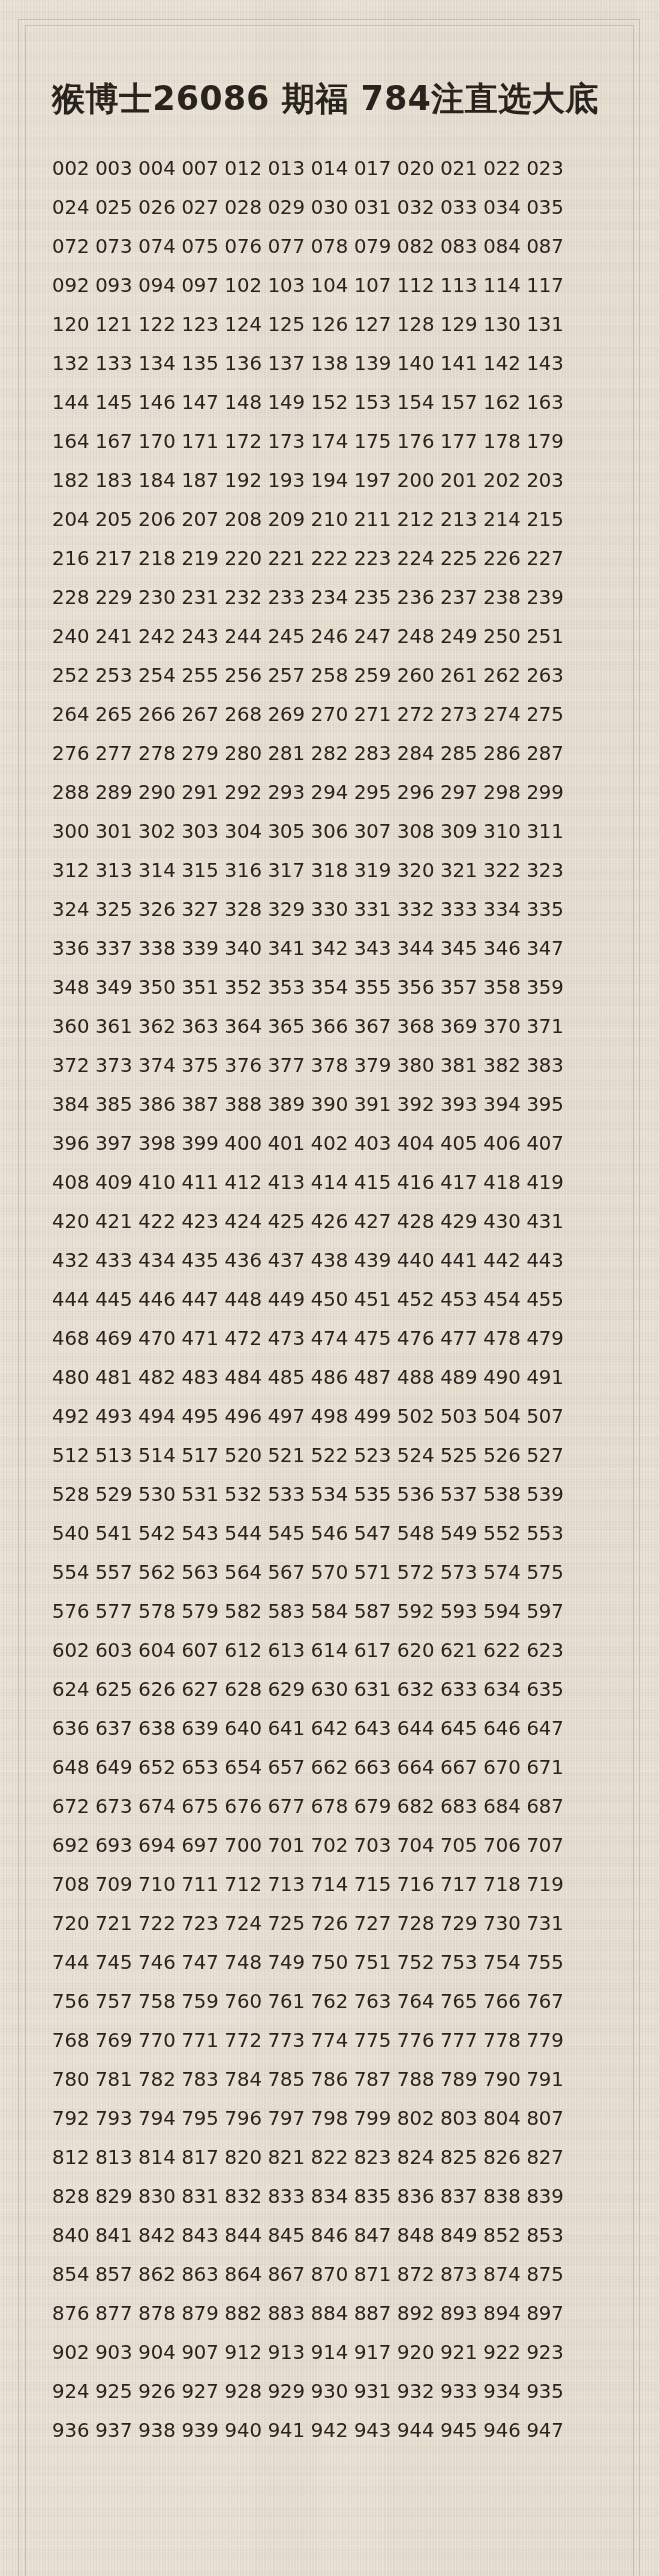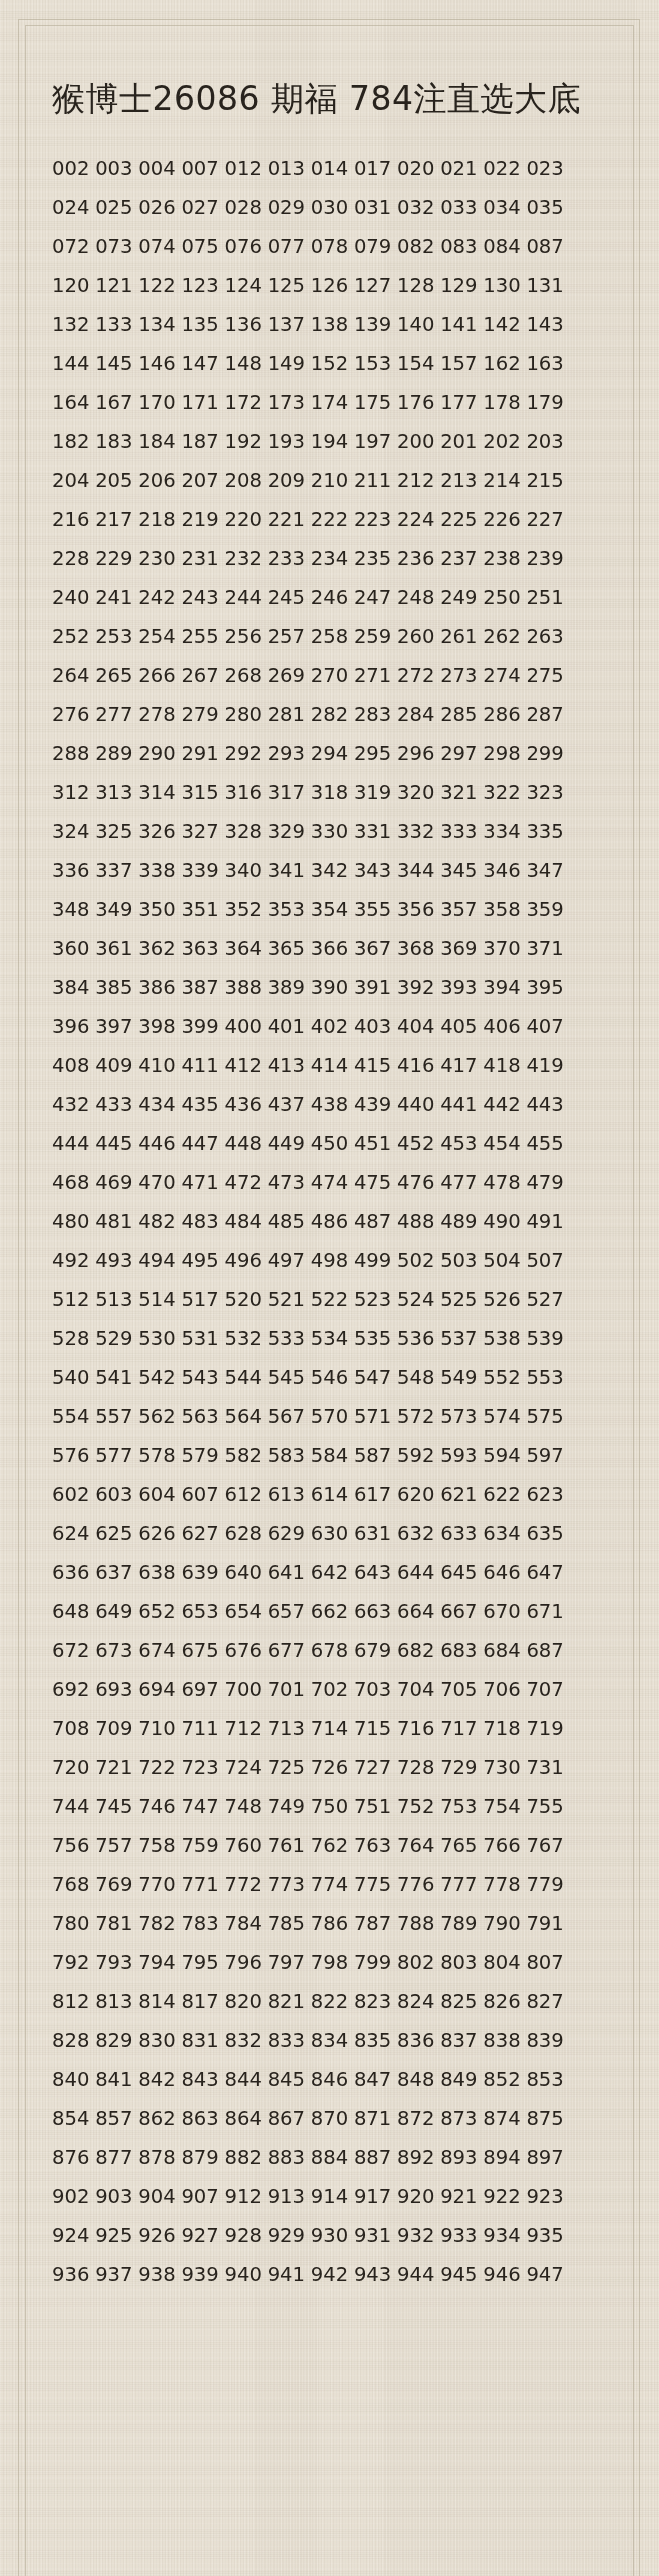--- a/index.html
+++ b/index.html
@@ -24,21 +24,21 @@
       repeating-linear-gradient(90deg, rgba(120,104,82,0.055) 0 0.5px, rgba(0,0,0,0) 0.5px 1.5px),
       repeating-linear-gradient(0deg, rgba(120,104,82,0.045) 0 0.5px, rgba(0,0,0,0) 0.5px 2.1px),
       repeating-linear-gradient(90deg, rgba(255,255,255,0.12) 0 1px, rgba(0,0,0,0) 1px 4.6px),
       repeating-linear-gradient(0deg, rgba(255,255,255,0.07) 0 1.5px, rgba(0,0,0,0) 1.5px 5.7px);
   }
   .frame{position:absolute;border:0.5px solid var(--frame);opacity:.55;pointer-events:none;}
   .frame.outer{left:18px;top:18.5px;width:622px;height:2737px;}
   .frame.inner{left:25px;top:25px;width:609px;height:2724px;}
   .note-title{
     position:absolute;left:52px;top:77px;
-    font-size:33px;font-weight:400;letter-spacing:0.5px;
+    font-size:33px;font-weight:700;letter-spacing:0.5px;
     white-space:nowrap;color:var(--ink);
   }
   .number-grid{
     position:absolute;left:52px;top:149px;width:546px;
     font-size:19.6px;line-height:39px;
     color:var(--ink);
     word-spacing:-0.5px;
     font-variant-numeric:tabular-nums;
   }
   .num-row{white-space:nowrap;height:39px;}
@@ -48,41 +48,45 @@
 
 <div class="frame outer"></div>
 <div class="frame inner"></div>
 
 <div class="note-title">猴博士26086 期福 784注直选大底</div>
 
 <div class="number-grid">
     <div class="num-row">002 003 004 007 012 013 014 017 020 021 022 023</div>
     <div class="num-row">024 025 026 027 028 029 030 031 032 033 034 035</div>
     <div class="num-row">072 073 074 075 076 077 078 079 082 083 084 087</div>
+    <div class="num-row">092 093 094 097 102 103 104 107 112 113 114 117</div>
     <div class="num-row">120 121 122 123 124 125 126 127 128 129 130 131</div>
     <div class="num-row">132 133 134 135 136 137 138 139 140 141 142 143</div>
     <div class="num-row">144 145 146 147 148 149 152 153 154 157 162 163</div>
     <div class="num-row">164 167 170 171 172 173 174 175 176 177 178 179</div>
     <div class="num-row">182 183 184 187 192 193 194 197 200 201 202 203</div>
     <div class="num-row">204 205 206 207 208 209 210 211 212 213 214 215</div>
     <div class="num-row">216 217 218 219 220 221 222 223 224 225 226 227</div>
     <div class="num-row">228 229 230 231 232 233 234 235 236 237 238 239</div>
     <div class="num-row">240 241 242 243 244 245 246 247 248 249 250 251</div>
     <div class="num-row">252 253 254 255 256 257 258 259 260 261 262 263</div>
     <div class="num-row">264 265 266 267 268 269 270 271 272 273 274 275</div>
     <div class="num-row">276 277 278 279 280 281 282 283 284 285 286 287</div>
     <div class="num-row">288 289 290 291 292 293 294 295 296 297 298 299</div>
+    <div class="num-row">300 301 302 303 304 305 306 307 308 309 310 311</div>
     <div class="num-row">312 313 314 315 316 317 318 319 320 321 322 323</div>
     <div class="num-row">324 325 326 327 328 329 330 331 332 333 334 335</div>
     <div class="num-row">336 337 338 339 340 341 342 343 344 345 346 347</div>
     <div class="num-row">348 349 350 351 352 353 354 355 356 357 358 359</div>
     <div class="num-row">360 361 362 363 364 365 366 367 368 369 370 371</div>
+    <div class="num-row">372 373 374 375 376 377 378 379 380 381 382 383</div>
     <div class="num-row">384 385 386 387 388 389 390 391 392 393 394 395</div>
     <div class="num-row">396 397 398 399 400 401 402 403 404 405 406 407</div>
     <div class="num-row">408 409 410 411 412 413 414 415 416 417 418 419</div>
+    <div class="num-row">420 421 422 423 424 425 426 427 428 429 430 431</div>
     <div class="num-row">432 433 434 435 436 437 438 439 440 441 442 443</div>
     <div class="num-row">444 445 446 447 448 449 450 451 452 453 454 455</div>
     <div class="num-row">468 469 470 471 472 473 474 475 476 477 478 479</div>
     <div class="num-row">480 481 482 483 484 485 486 487 488 489 490 491</div>
     <div class="num-row">492 493 494 495 496 497 498 499 502 503 504 507</div>
     <div class="num-row">512 513 514 517 520 521 522 523 524 525 526 527</div>
     <div class="num-row">528 529 530 531 532 533 534 535 536 537 538 539</div>
     <div class="num-row">540 541 542 543 544 545 546 547 548 549 552 553</div>
     <div class="num-row">554 557 562 563 564 567 570 571 572 573 574 575</div>
     <div class="num-row">576 577 578 579 582 583 584 587 592 593 594 597</div>

